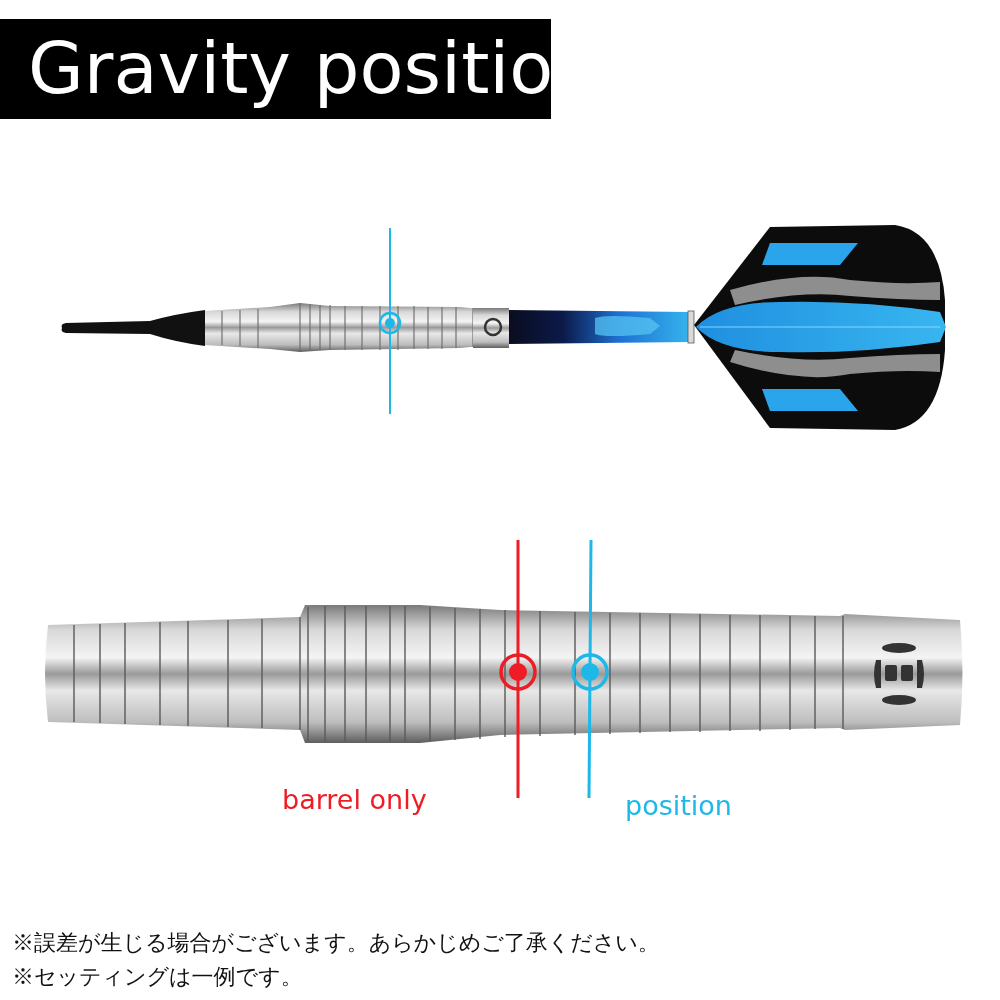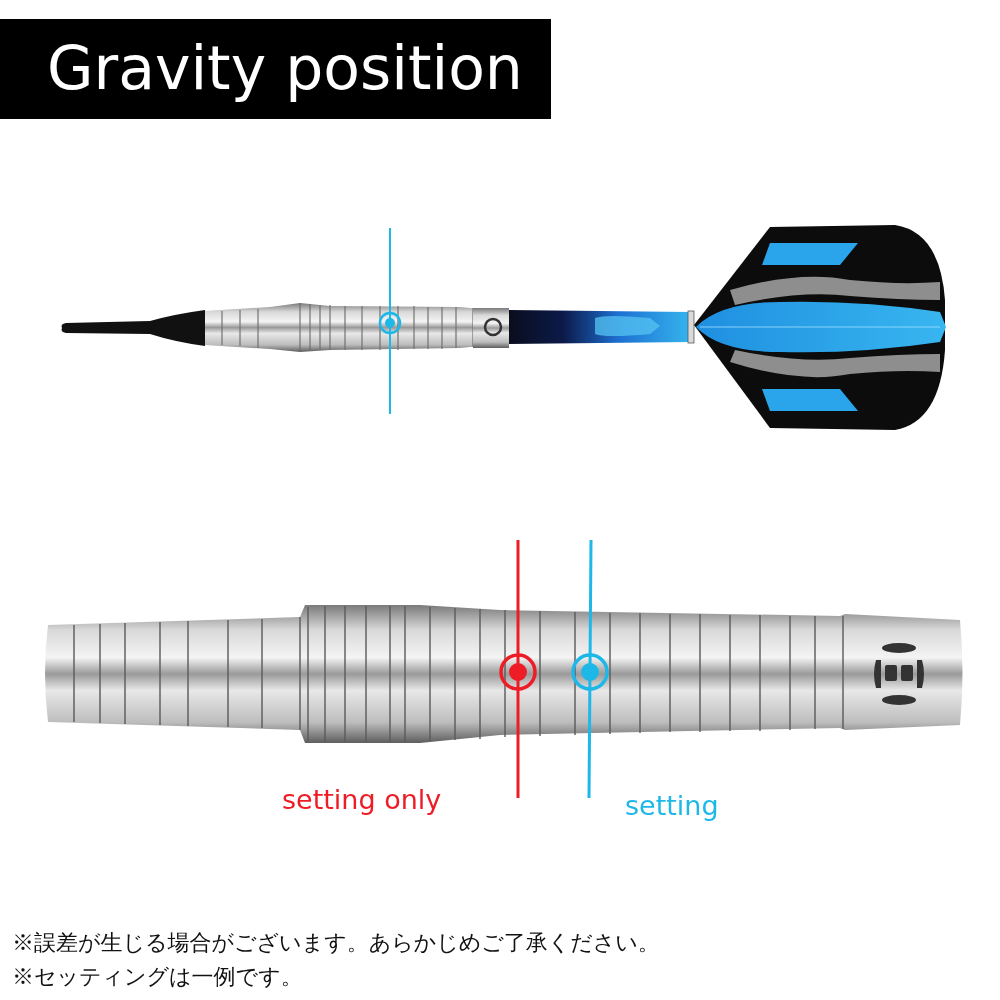--- a/index.html
+++ b/index.html
@@ -1,18 +1,18 @@
 <!DOCTYPE html>
 <html><head>
 <meta charset="utf-8">
 <style>
   html,body{margin:0;padding:0;background:#fff;}
   body{width:1000px;height:1000px;position:relative;overflow:hidden;font-family:"DejaVu Sans",sans-serif;}
   .title-box{position:absolute;left:0;top:19px;width:551px;height:100px;background:#000;}
-  .title-text{position:absolute;left:28px;top:14px;color:#fff;font-size:60px;font-family:"DejaVu Sans",sans-serif;letter-spacing:0px;line-height:70px;white-space:nowrap;margin-left:19px;}
+  .title-text{position:absolute;left:28px;top:14px;color:#fff;font-size:72px;font-family:"DejaVu Sans",sans-serif;letter-spacing:0px;line-height:70px;white-space:nowrap;}
   svg{position:absolute;left:0;top:0;}
   .lbl{position:absolute;font-family:"DejaVu Sans",sans-serif;font-size:27px;white-space:nowrap;}
   .lbl-red{left:282px;top:784px;color:#ee1c25;}
   .lbl-blue{left:625px;top:790px;color:#1eb8e8;}
   .note{position:absolute;left:12px;font-family:Liberation Serif, serif;font-size:22px;color:#111;white-space:nowrap;}
   .note1{top:928px;}
   .note2{top:962px;}
 </style>
 </head>
 <body>
@@ -140,17 +140,17 @@
     <line x1="518" y1="540" x2="518" y2="798" stroke="#ee1c25" stroke-width="3"></line>
     <circle cx="518" cy="672" r="17" fill="none" stroke="#ee1c25" stroke-width="3.5"></circle>
     <circle cx="518" cy="672" r="9" fill="#ee1c25"></circle>
 
     <line x1="591" y1="540" x2="589" y2="798" stroke="#1eb8e8" stroke-width="3"></line>
     <circle cx="590" cy="672" r="17" fill="none" stroke="#1eb8e8" stroke-width="3.5"></circle>
     <circle cx="590" cy="672" r="9" fill="#1eb8e8"></circle>
   </g>
 </svg>
 
-<div class="lbl lbl-red">setting only</div>
-<div class="lbl lbl-blue">setting</div>
+<div class="lbl lbl-red">barrel only</div>
+<div class="lbl lbl-blue">position</div>
 
 <div class="note note1">※誤差が生じる場合がございます。あらかじめご了承ください。</div>
 <div class="note note2">※セッティングは一例です。</div>
 
 </body></html>

